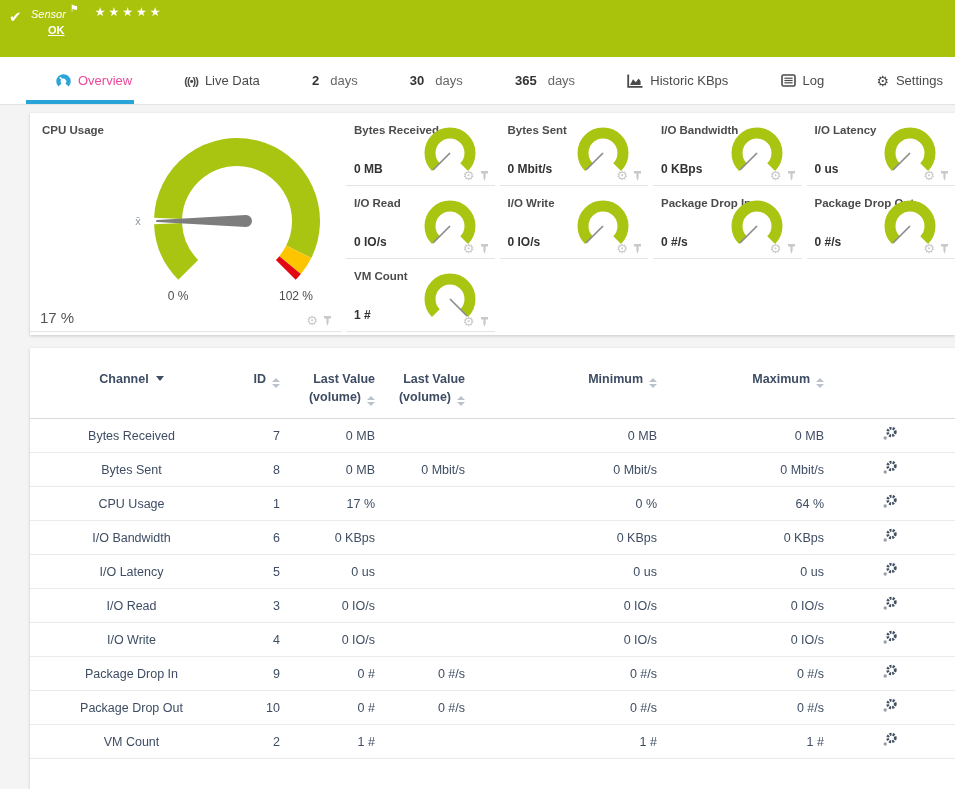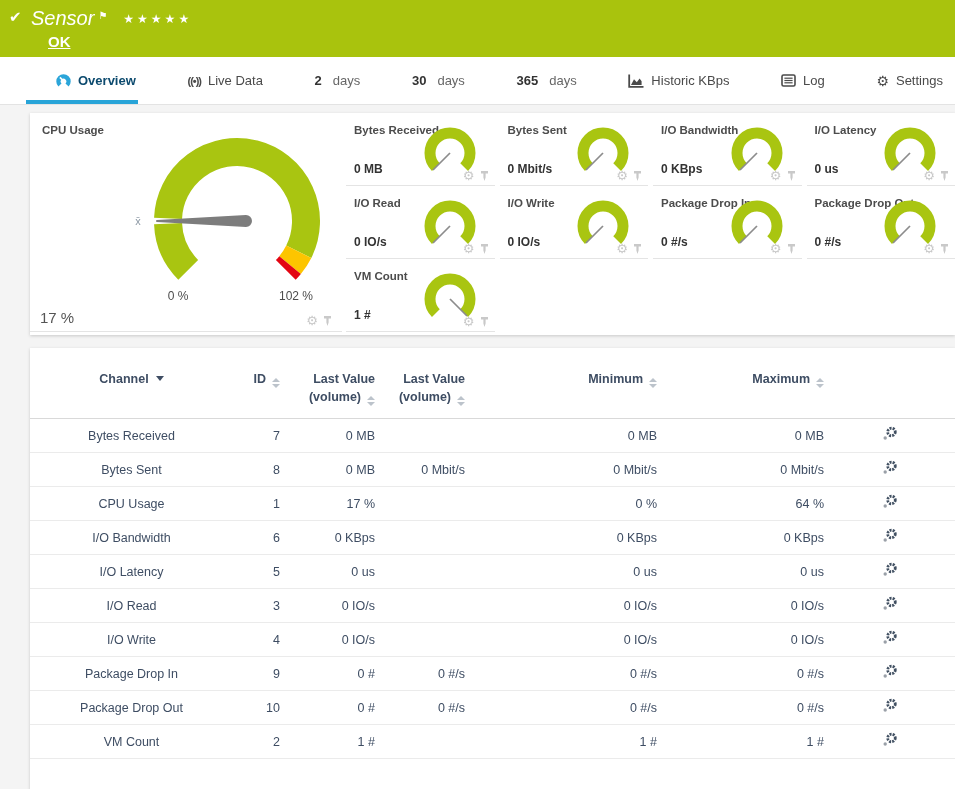--- a/index.html
+++ b/index.html
@@ -3,31 +3,31 @@
 <meta charset="utf-8">
 <style>
   html,body{margin:0;padding:0;}
   body{font-family:"Liberation Sans","DejaVu Sans",sans-serif;}
   .page{width:955px;height:789px;background:#f4f4f4;position:relative;overflow:hidden;}
 
   
   .hdr{height:57px;background:#a9c30d;color:#fff;position:relative;}
   .hdr-check{position:absolute;left:9px;top:8px;font-size:15px;font-weight:bold;}
   .hdr-line1{padding:7px 0 0 31px;display:flex;align-items:baseline;}
-  .hdr-kind{font-style:italic;font-size:20px;}
+  .hdr-kind{font-style:italic;font-size:11px;}
   .hdr-title{font-weight:bold;font-size:18px;margin-left:8px;}
   .hdr-flag{font-size:10px;vertical-align:super;margin-left:4px;position:relative;top:-6px;}
   .hdr-stars{margin-left:16px;font-size:12px;letter-spacing:3px;position:relative;top:-2px;}
-  .hdr-status{padding:3px 0 0 48px;font-size:15px;font-weight:bold;text-decoration:underline;}
+  .hdr-status{padding:3px 0 0 48px;font-size:11px;font-weight:bold;text-decoration:underline;}
 
   
   .tabs{height:47px;background:#fff;border-bottom:1px solid #e3e3e3;display:flex;align-items:center;
         justify-content:space-between;padding:0 12px 0 56px;font-size:13px;color:#4a4a4a;}
   .tab{display:flex;align-items:center;gap:7px;height:100%;position:relative;cursor:pointer;white-space:nowrap;}
-  .tab-overview{font-weight:bold;color:#0c4a6e;}
+  .tab-overview{font-weight:normal;color:#ec4899;}
   .tab-overview::after{content:"";position:absolute;left:-30px;right:-2px;bottom:0;height:4px;background:#28a4d8;}
   .tab .num{font-weight:bold;color:#333;margin-right:4px;}
   .tab .unit{color:#666;}
   .glyph-icon{font-size:14px;color:#4a4a4a;line-height:1;}
   .broadcast{font-size:11px;font-weight:bold;letter-spacing:-1px;color:#4a4a4a;}
 
   
   .panel{margin-left:30px;background:#fff;box-shadow:0 1px 3px rgba(0,0,0,.18);}
   .panel-gauges{margin-top:8px;height:222px;display:flex;padding-bottom:3px;box-sizing:border-box;}
   .panel-table{margin-top:13px;height:442px;overflow:hidden;}

